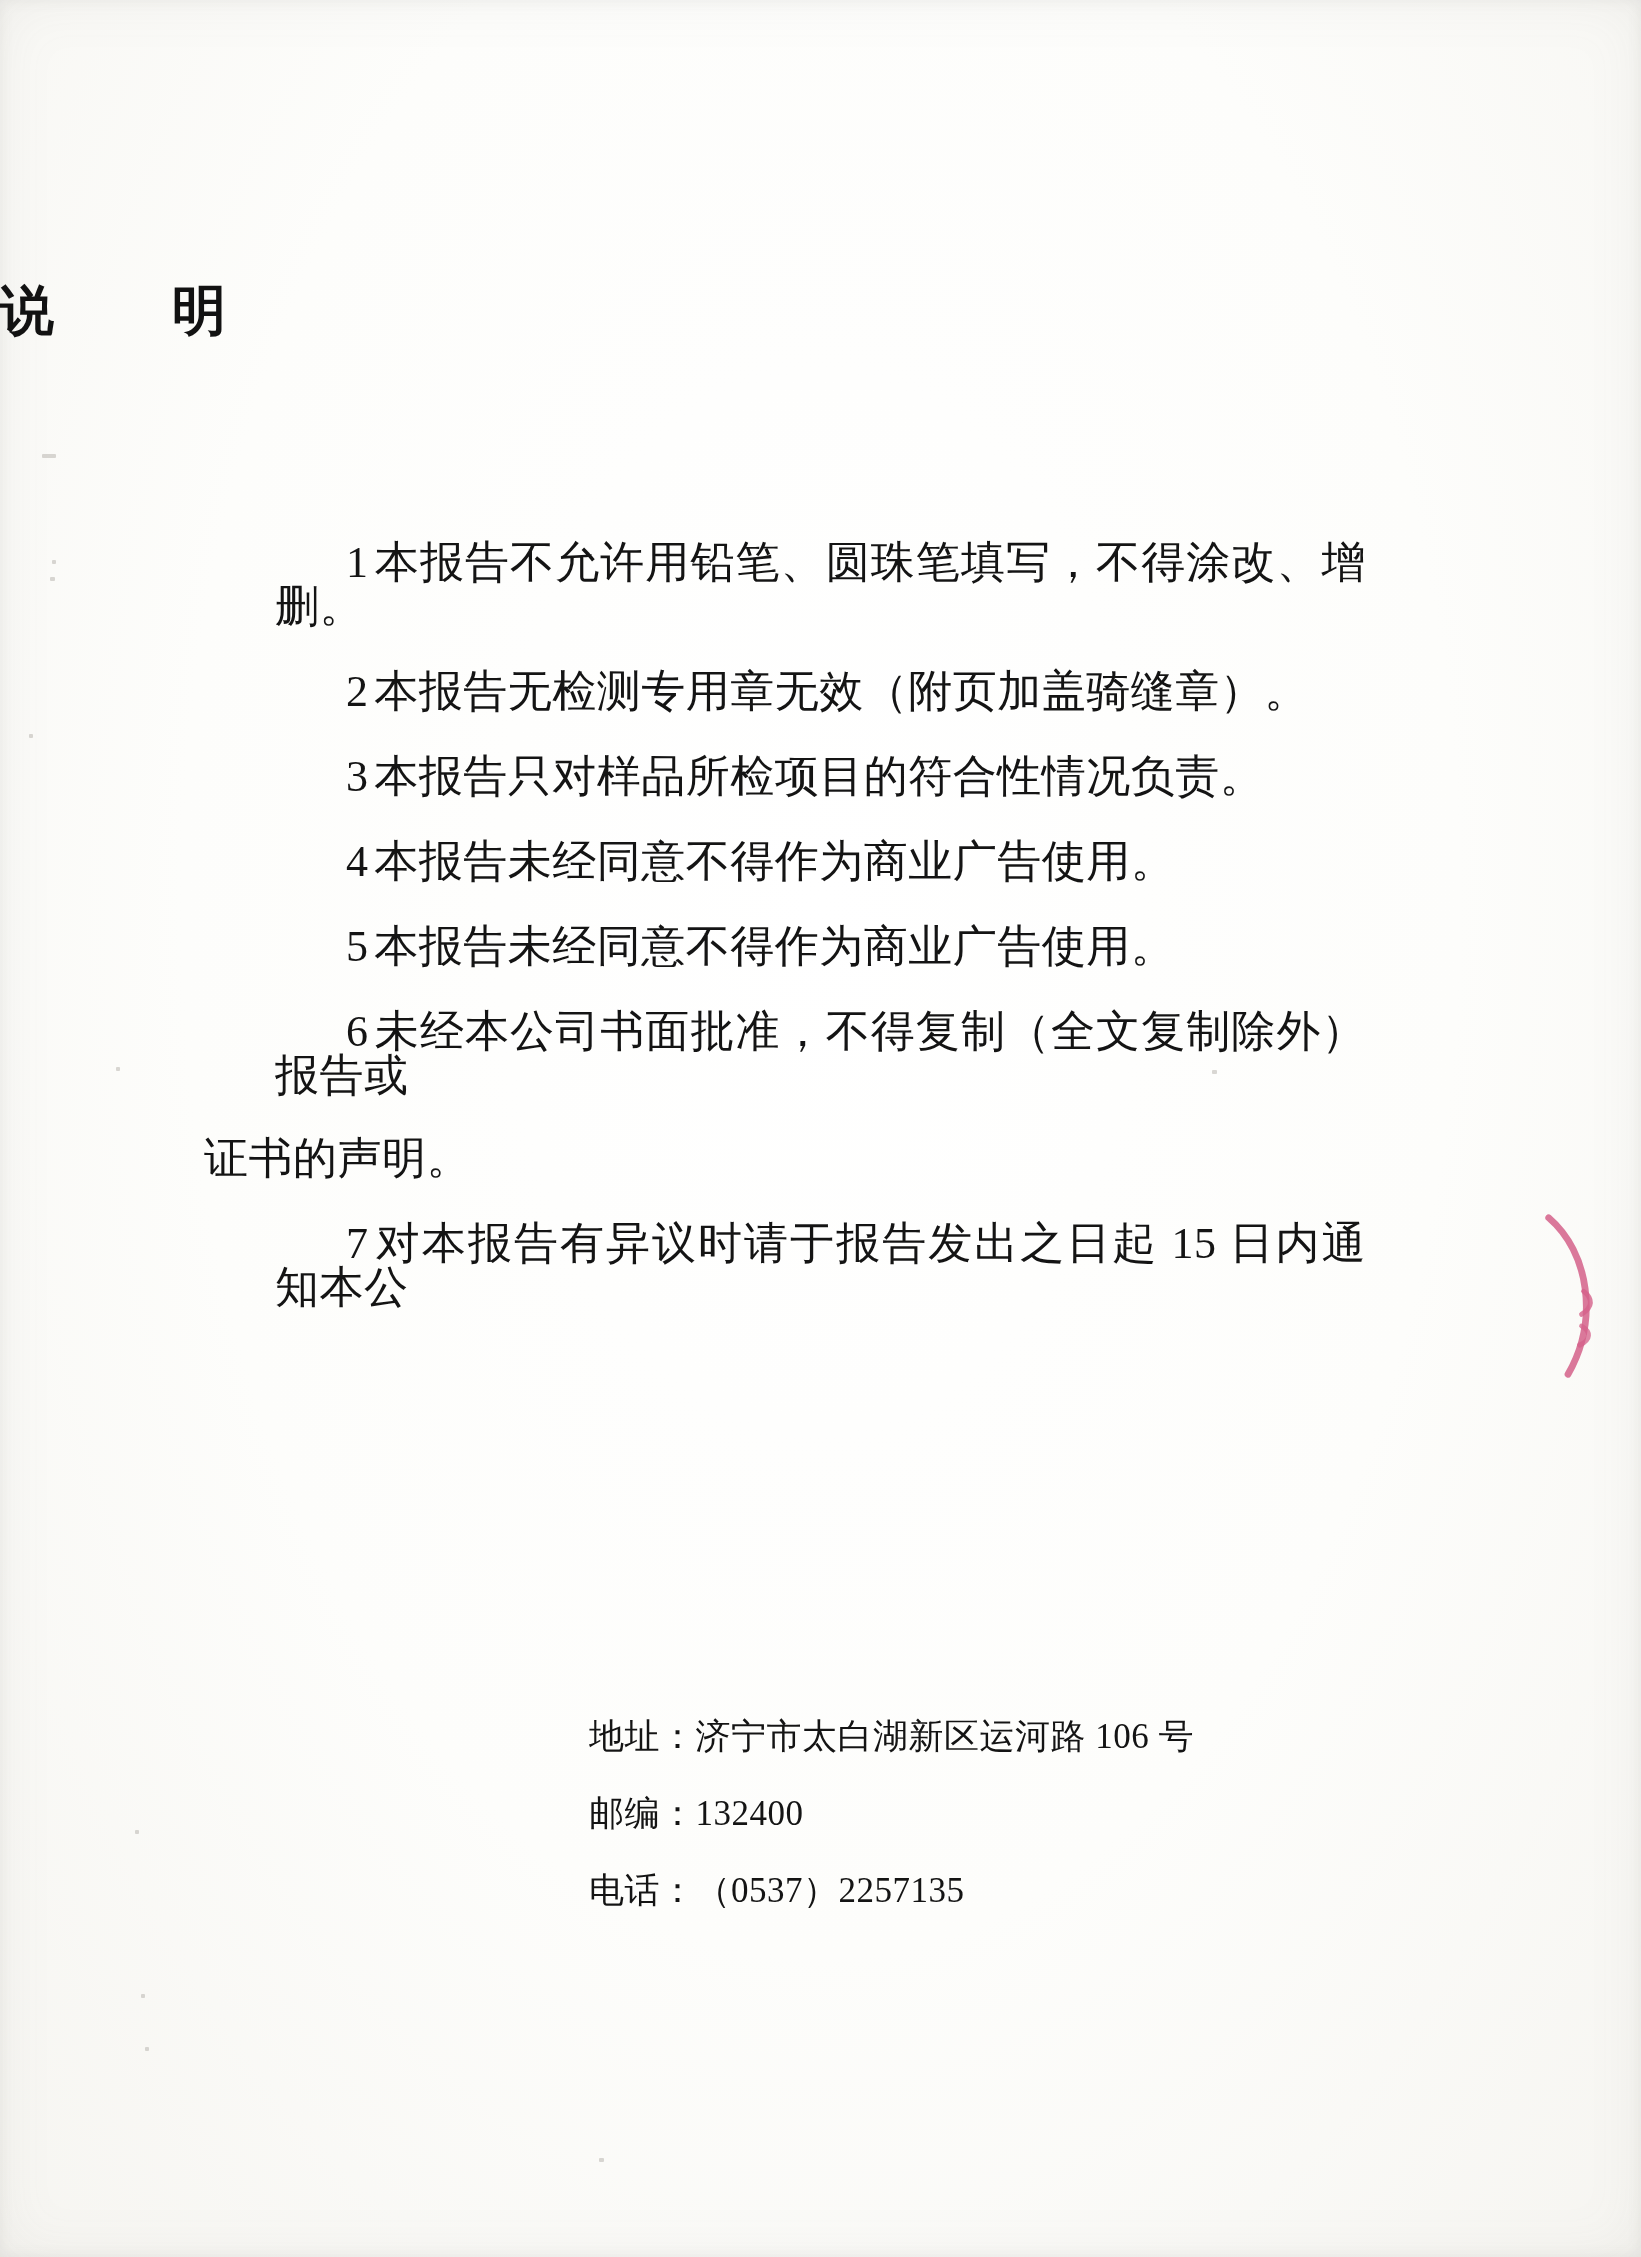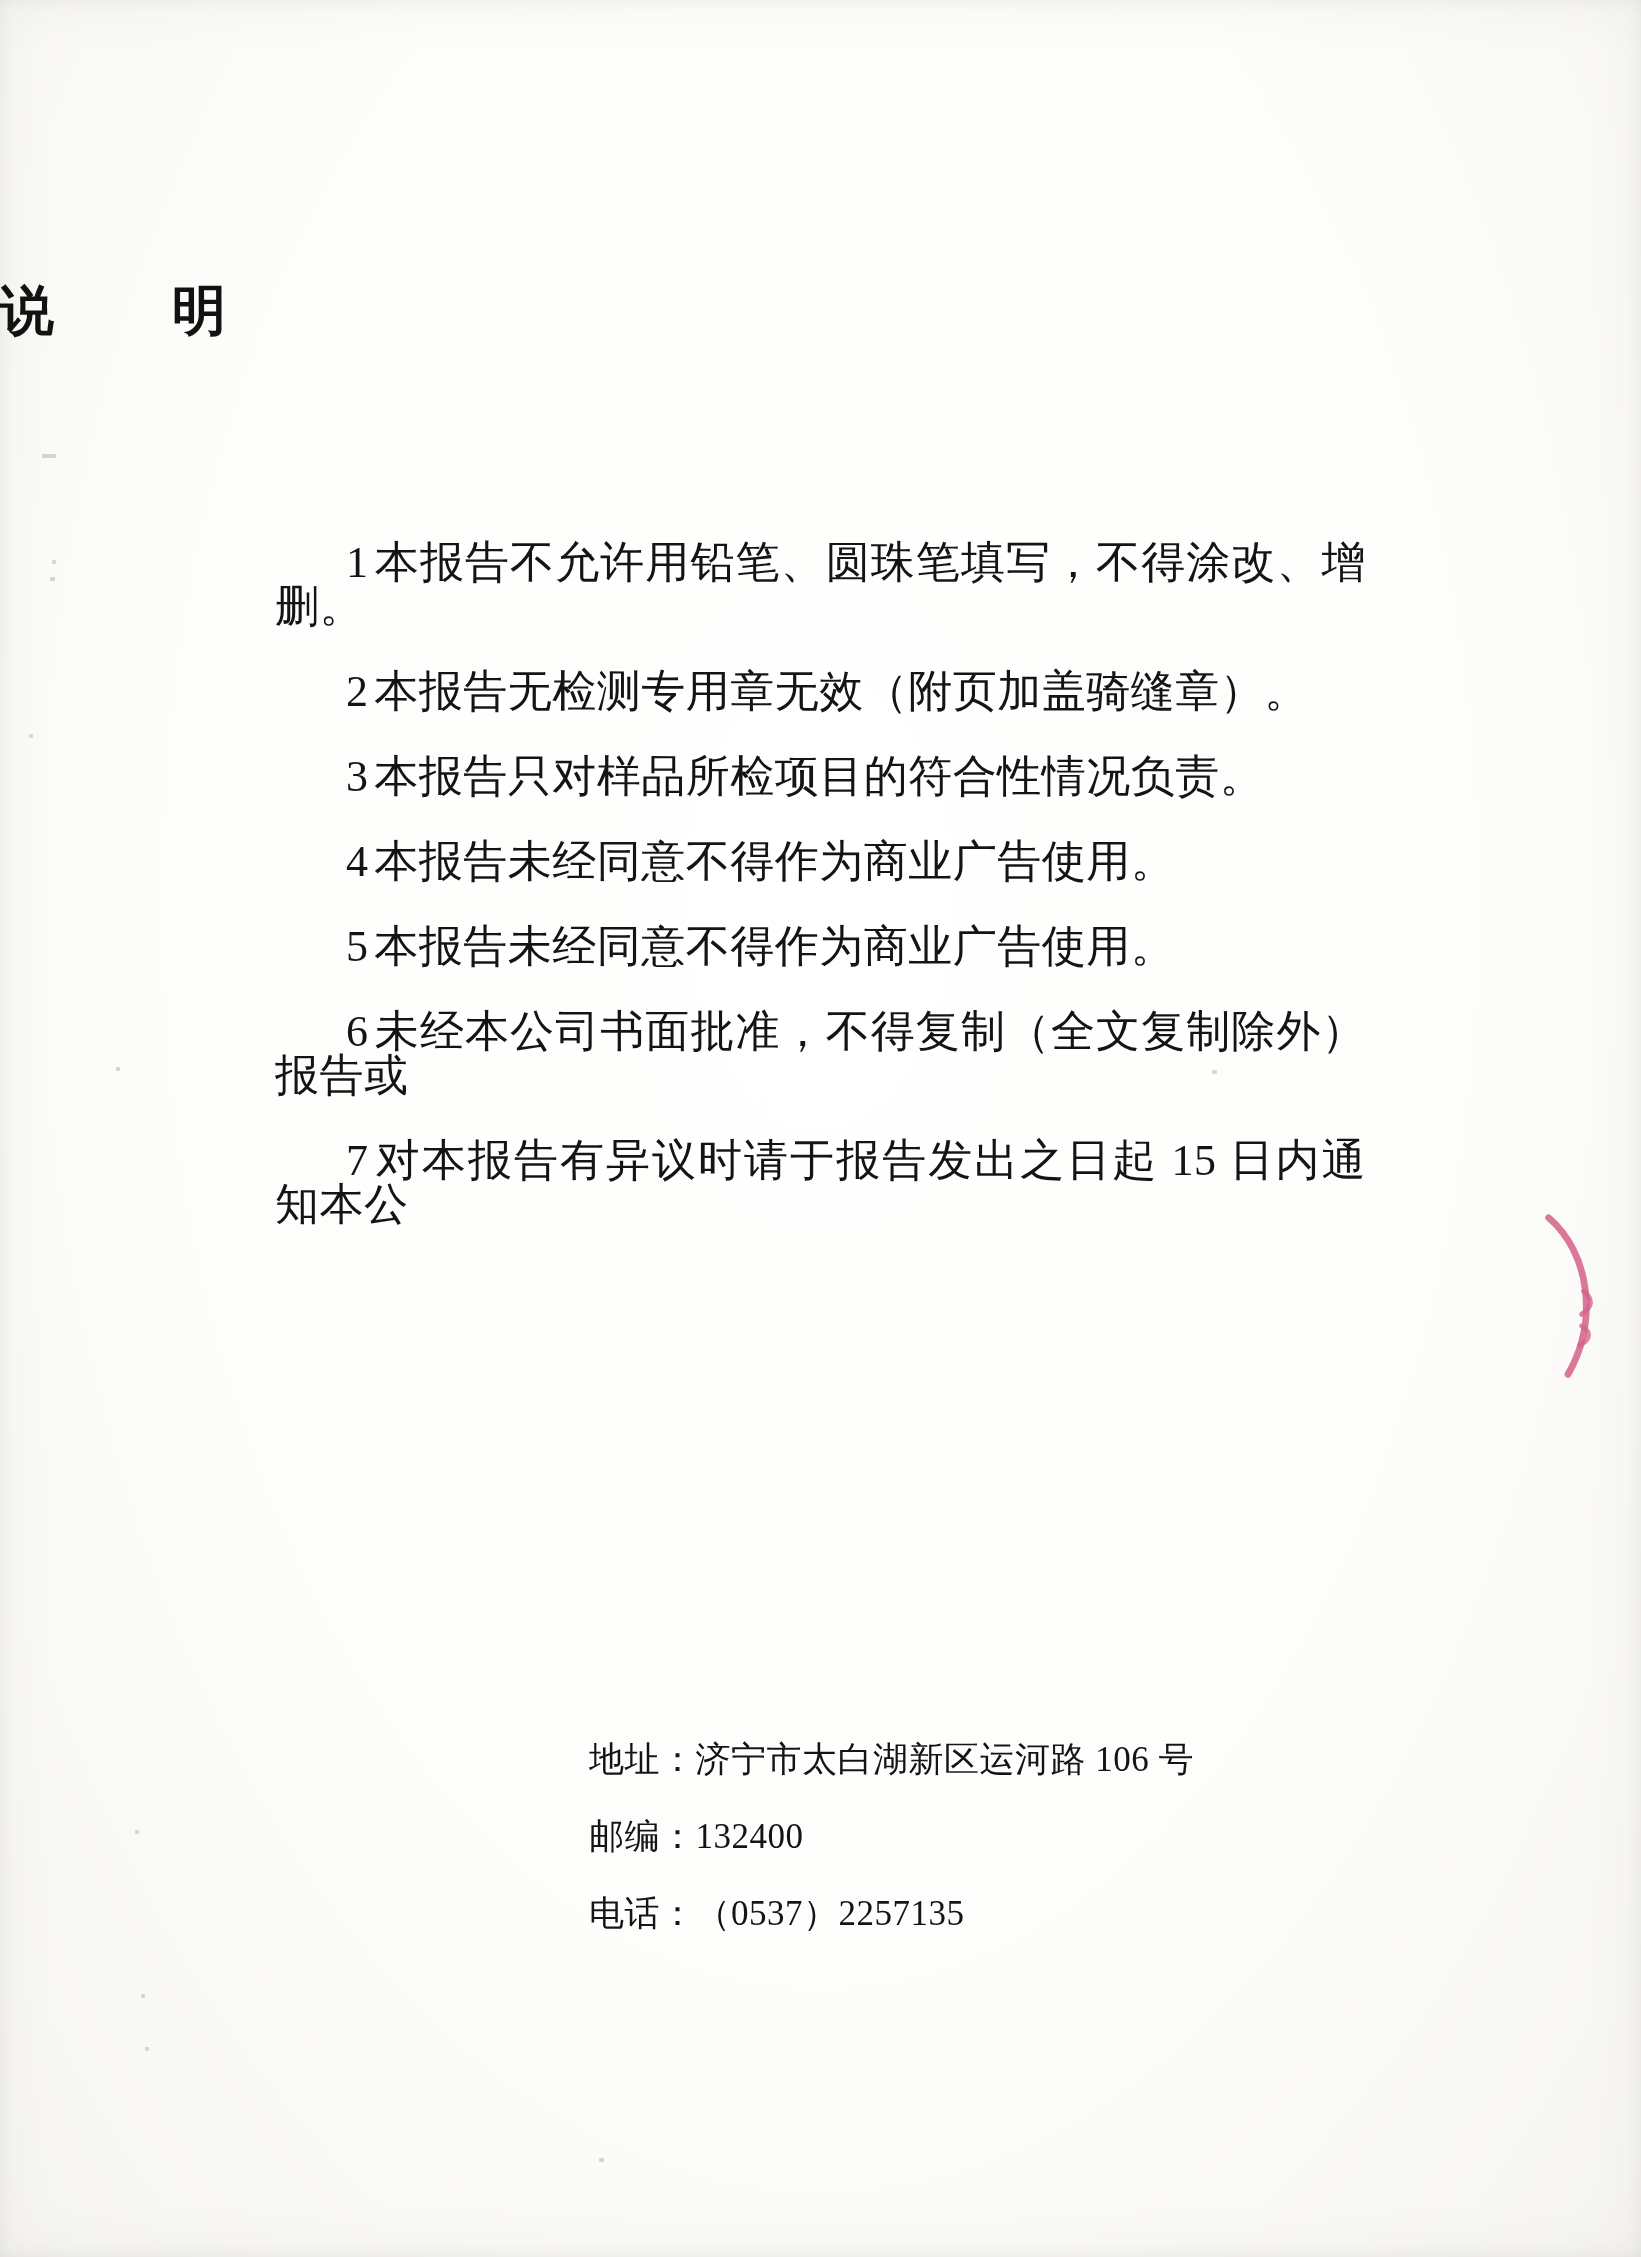--- a/index.html
+++ b/index.html
@@ -95,21 +95,20 @@
   }
 
   .footer {
     position: absolute;
     left: 589px;
     top: 1719px;
     font-size: 35px;
     line-height: 1.0;
     color: #141414;
     letter-spacing: 0.5px;
-    margin-top: 23px;
   }
   .footer div {
     margin-bottom: 42px;
   }
 
   
   .stamp {
     position: absolute;
     right: 15.4px;
     top: 1212px;
@@ -157,20 +156,21 @@
     <div class="note">
       <span class="indent"></span><span class="num">4</span><span>本报告未经同意不得作为商业广告使用。</span>
     </div>
 
     <div class="note">
       <span class="indent"></span><span class="num">5</span><span>本报告未经同意不得作为商业广告使用。</span>
     </div>
 
     <div class="note">
       <span class="indent"></span><span class="num">6</span><span>未经本公司书面批准，不得复制（全文复制除外）报告或</span>
+      <span class="cont">证书的声明。</span>
     </div>
 
     <div class="note">
       <span class="indent"></span><span class="num">7</span><span>对本报告有异议时请于报告发出之日起 15 日内通知本公</span>
     </div>
 
   </div>
 
   <div class="footer">
     <div>地址：济宁市太白湖新区运河路 106 号</div>

